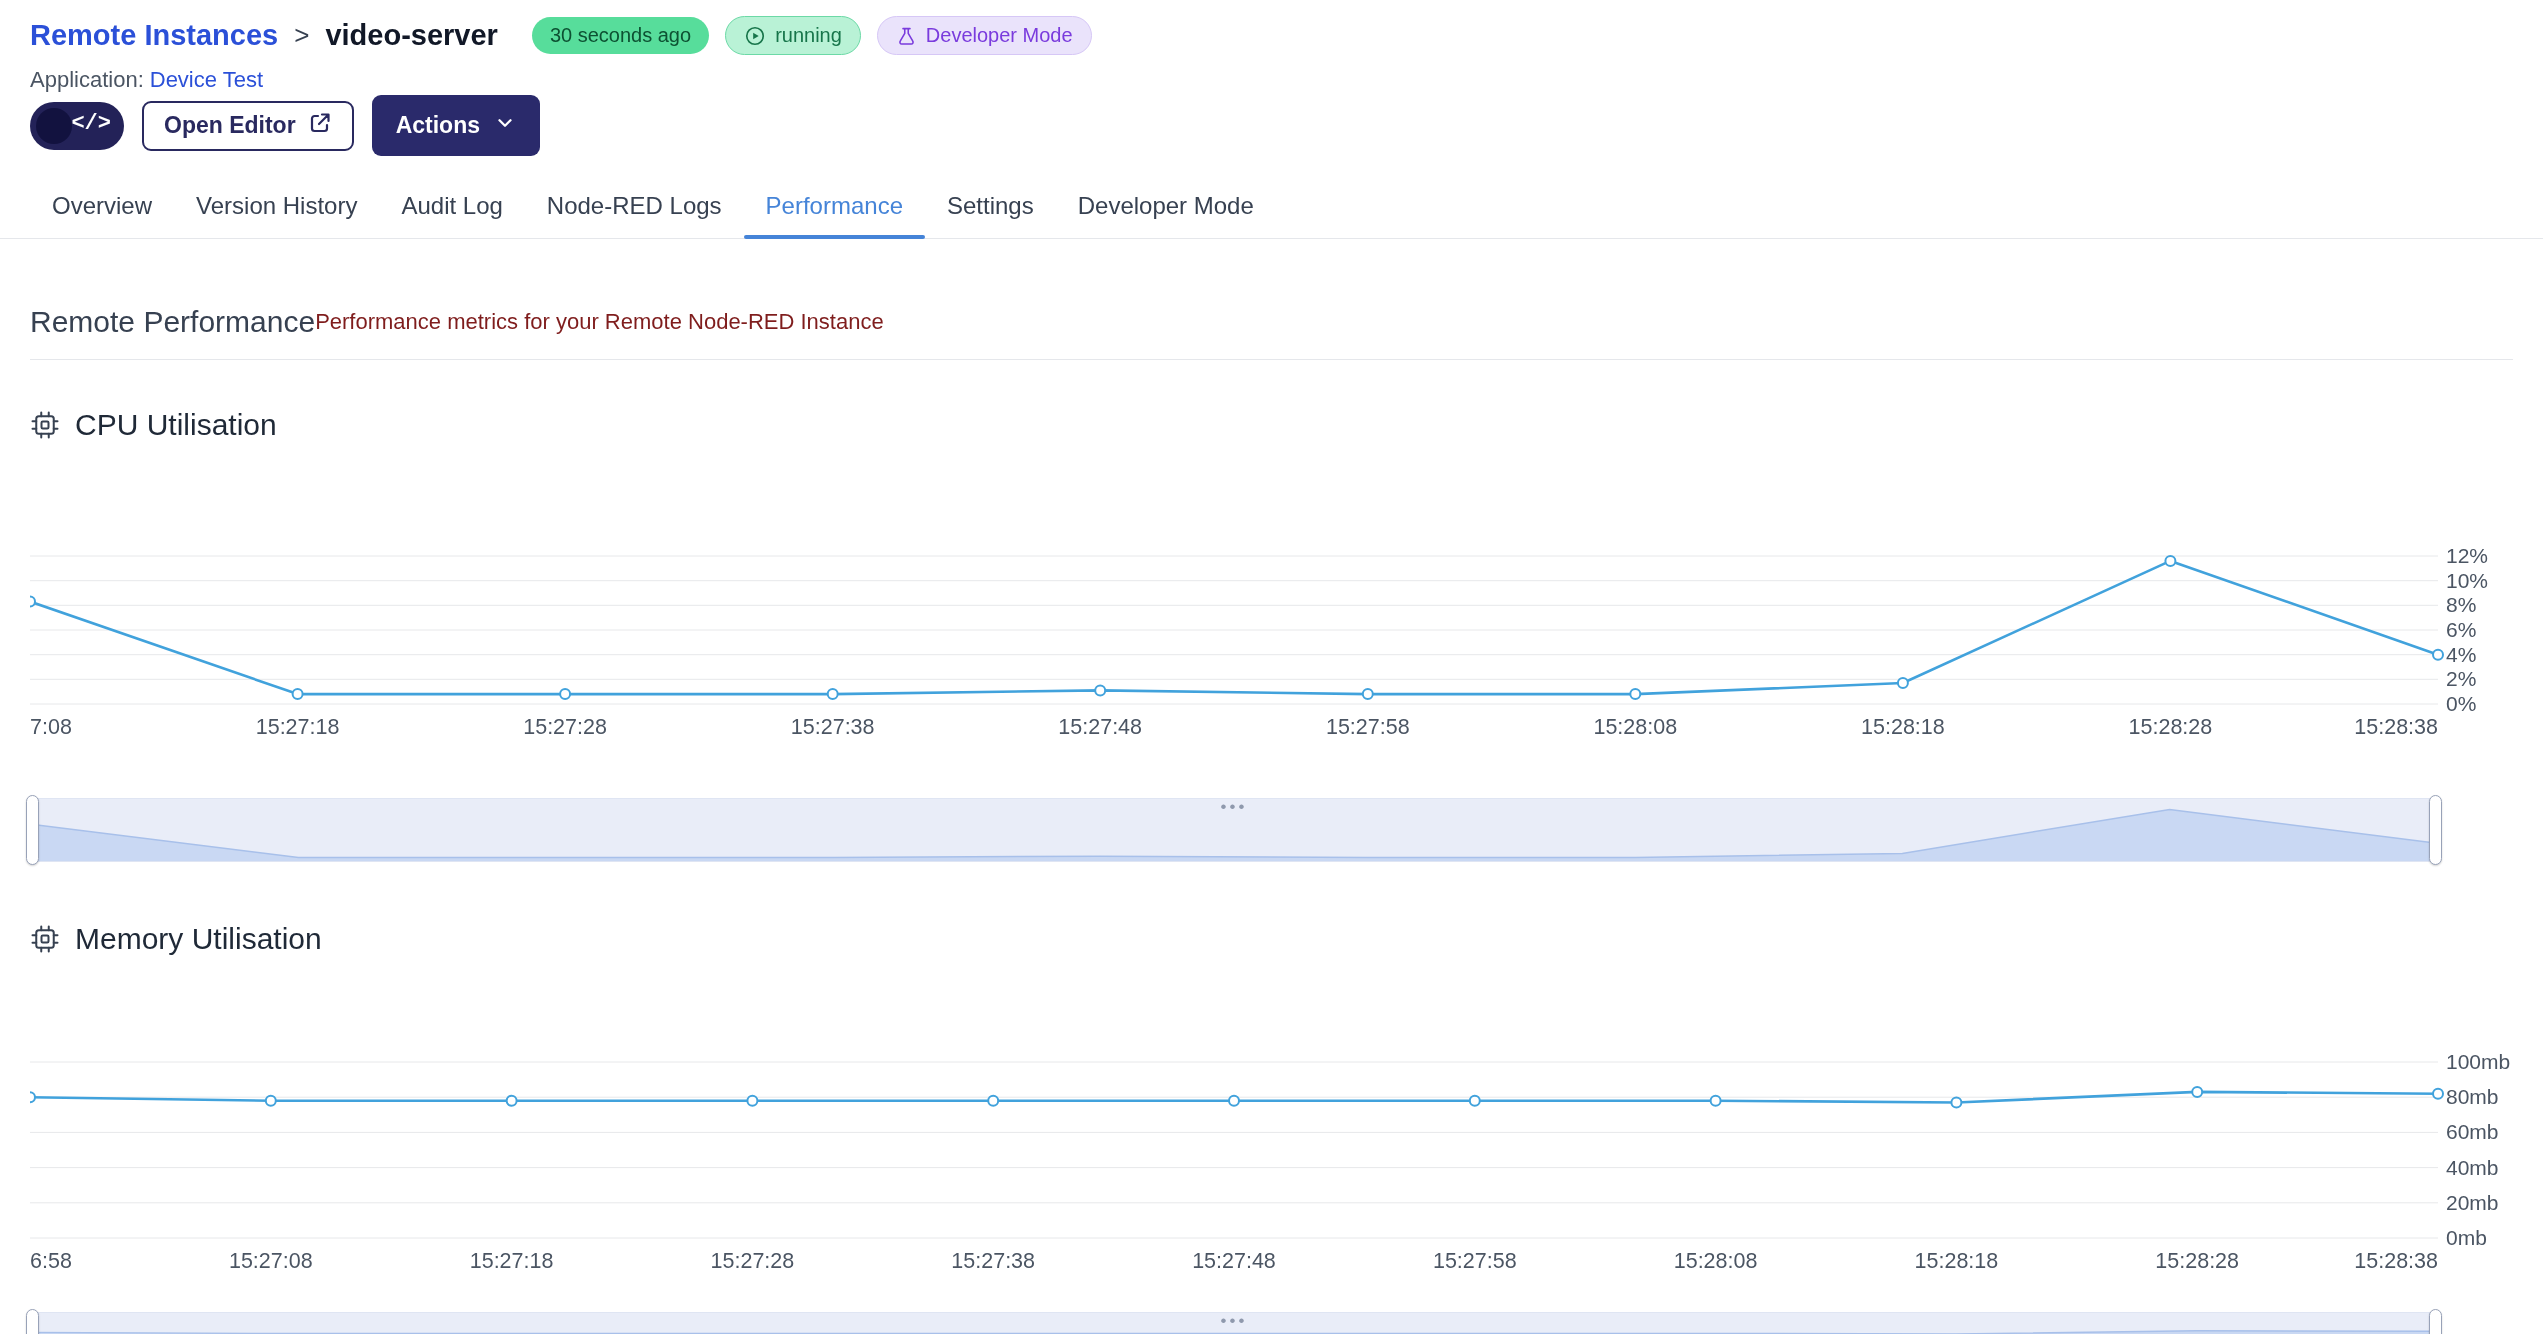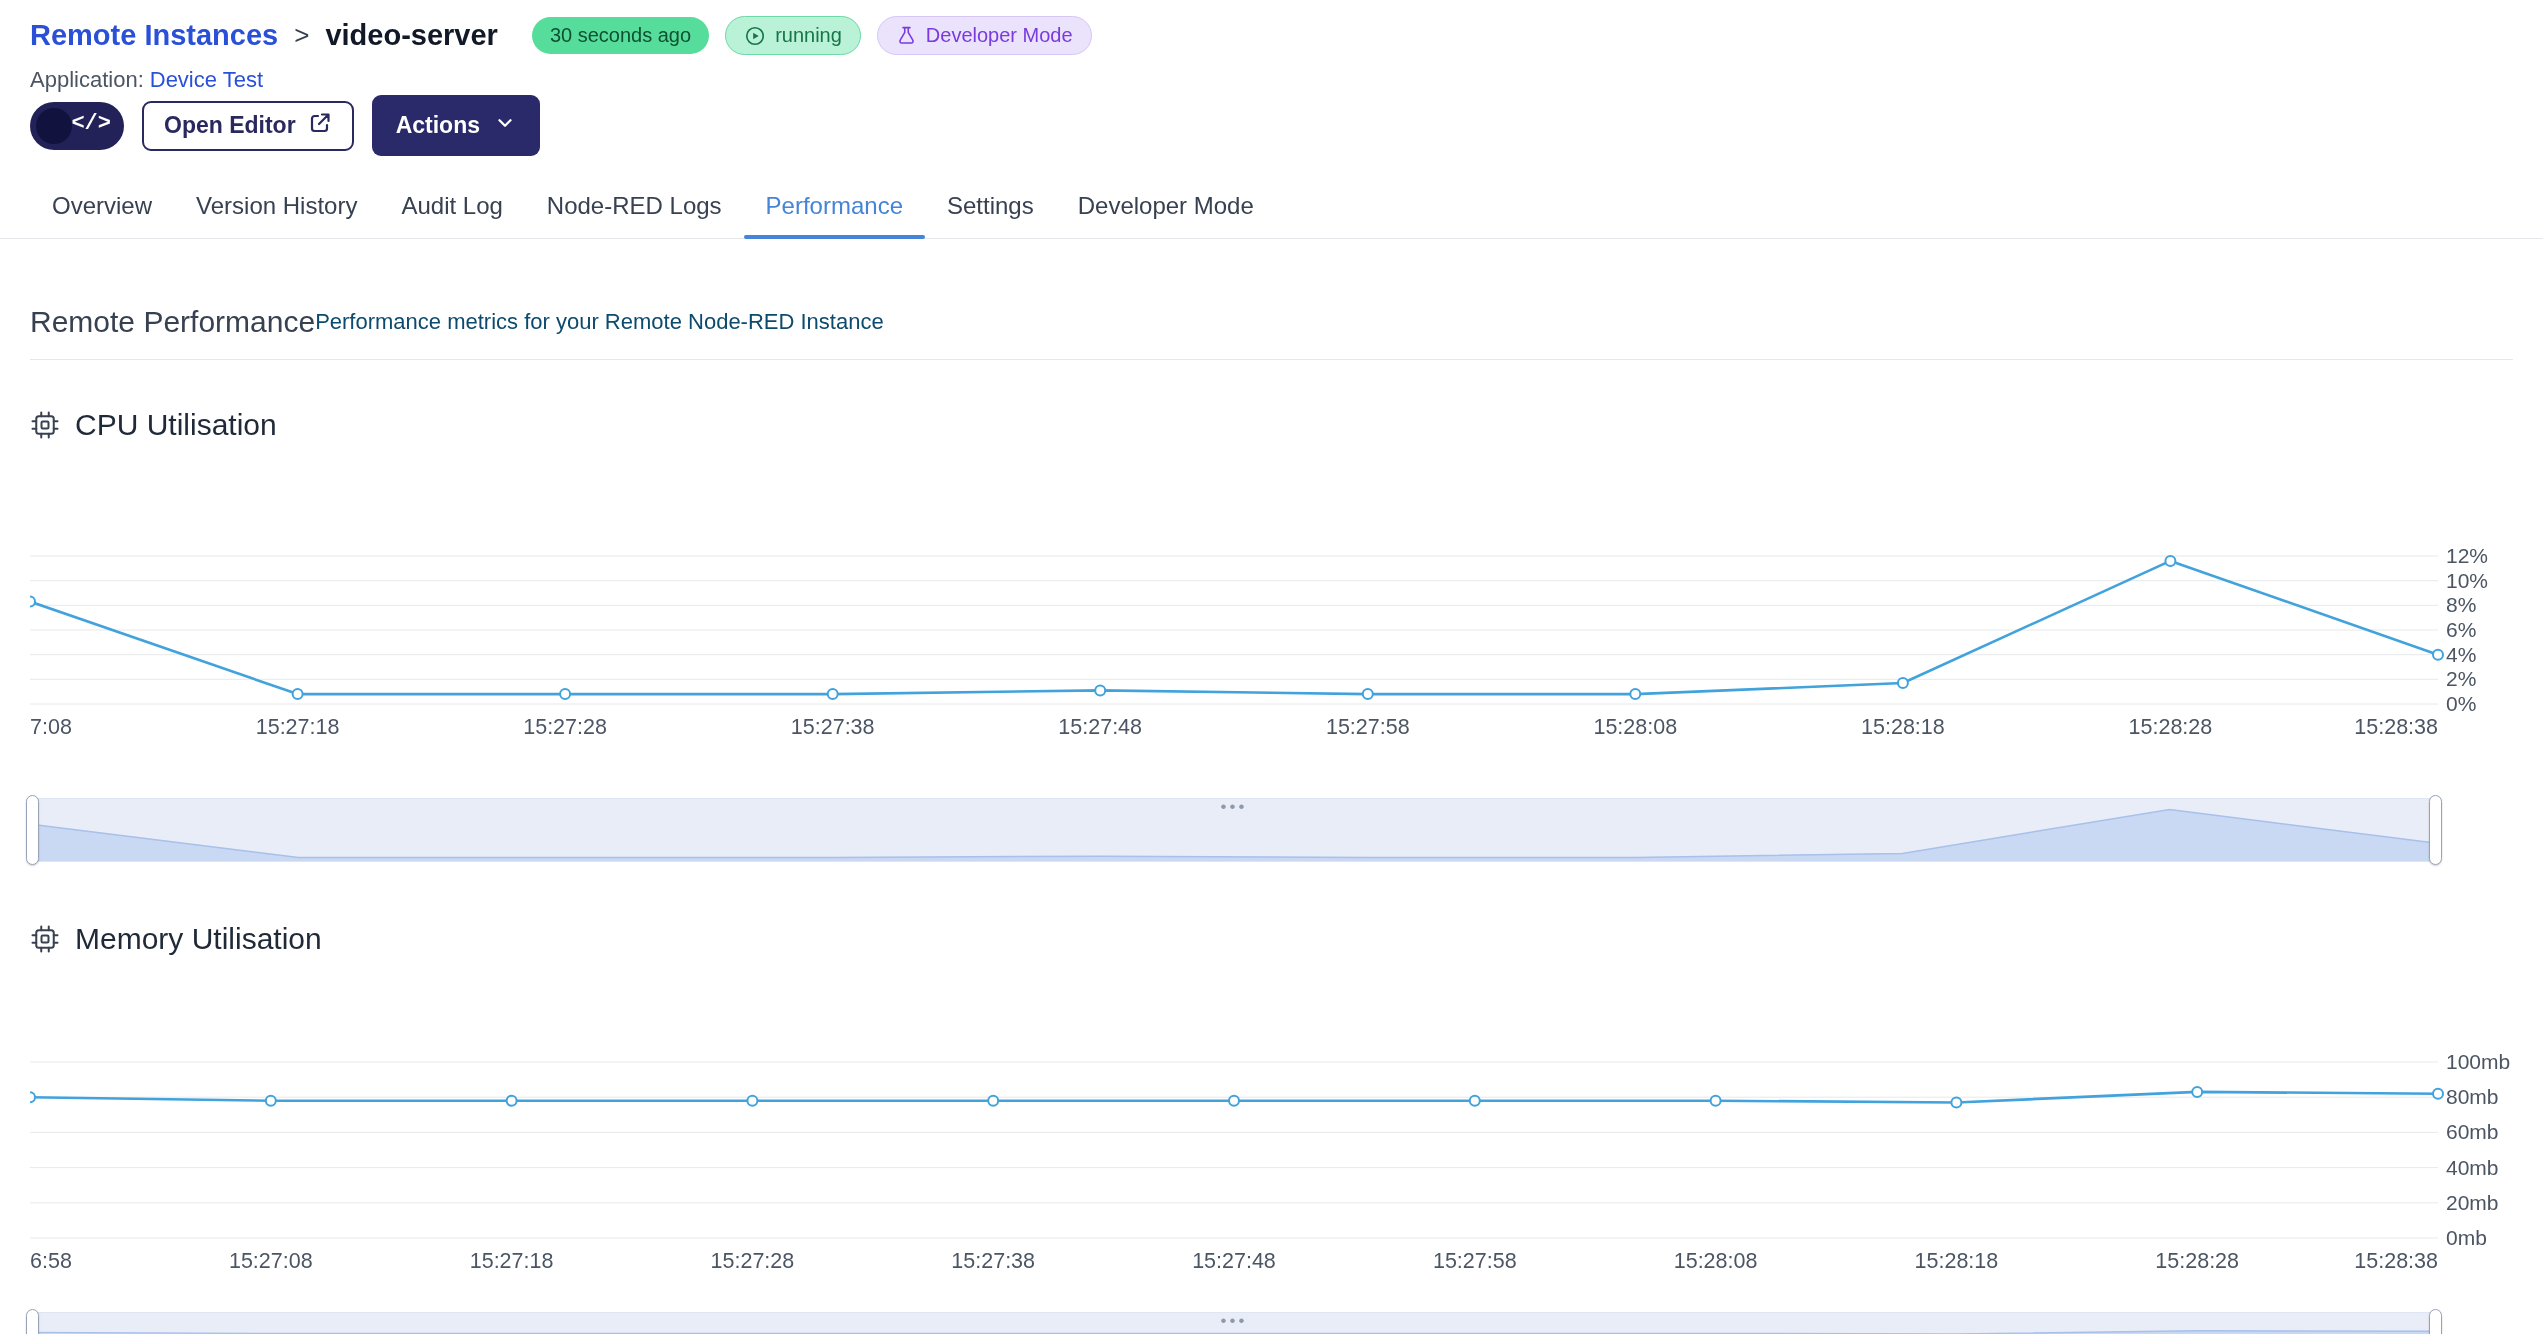--- a/index.html
+++ b/index.html
@@ -8,21 +8,21 @@
     width:2543px; height:1334px; overflow:hidden;
     background:#ffffff; color:#1f2937;
     font-family:"Liberation Sans", sans-serif;
   }
   
   .header { display:flex; justify-content:space-between; align-items:flex-start; padding:16px 30px 0 30px;flex-direction:column; }
   .title-row { display:flex; align-items:center; gap:16px; }
   .breadcrumb-link { color:#2b50d8; font-weight:700; font-size:29px; text-decoration:none; cursor:pointer; }
   .crumb-sep { color:#374151; font-size:26px; }
   .instance-name { color:#111827; font-weight:700; font-size:29px; }
-  .pill { font-size:20px; padding:7px 18px; border-radius:999px; display:inline-flex; align-items:center; gap:9px; white-space:nowrap; }
+  .pill { font-size:20px; padding:7px 18px; border-radius:999px; display:inline-flex; align-items:flex-end; gap:9px; white-space:nowrap; }
   .pill.mint { background:#57dd9b; color:#0d5132; margin-left:18px; }
   .pill.running { background:#b9f2d6; color:#17754a; border:1px solid #6cd9a6; }
   .pill.devmode { background:#eae3fb; color:#7a3bdd; border:1px solid #d6c7f6; }
   .pill svg { display:block; }
   .app-row { margin-top:12px; font-size:22px; color:#4b5563; }
   .app-row a { color:#2b50d8; text-decoration:none; cursor:pointer; margin-left:6px; }
 
   .header-right { display:flex; align-items:center; gap:18px; padding-top:2px; }
   .toggle-pill { width:94px; height:48px; border-radius:999px; background:#232258; position:relative; cursor:pointer; border:none; }
   .toggle-knob { position:absolute; left:6px; top:6px; width:36px; height:36px; border-radius:50%; background:#12123f; }
@@ -37,21 +37,21 @@
   
   .tabs { display:flex; padding:0 30px; margin-top:22px; border-bottom:1px solid #e5e7eb; }
   .tab { font-size:24px; color:#374151; padding:14px 22px 18px 22px; cursor:pointer; position:relative; white-space:nowrap; }
   .tab.active { color:#4584d8; }
   .tab.active::after { content:""; position:absolute; left:0; right:0; bottom:-1px; height:4px; background:#4584d8; border-radius:2px; }
 
   
   main { padding:0 30px; }
   .perf-header { margin-top:66px; display:flex; align-items:center; border-bottom:1px solid #e5e7eb; padding-bottom:20px; }
   .perf-title { font-size:30px; color:#374151; }
-  .perf-sub { font-size:22px; color:#0c4a6e; }
+  .perf-sub { font-size:22px; color:#7f1d1d; }
   .section-header { display:flex; align-items:center; gap:15px; margin-top:48px; }
   .section-title { font-size:30px; color:#1f2937; }
   .section-header svg { display:block; }
 
   .chart-svg { display:block; }
   .cpu-chart-margin { margin-top:100px; }
   .mem-chart-margin { margin-top:92px; }
 
   
   .nav-wrap { position:relative; width:2408px; height:64px; }

